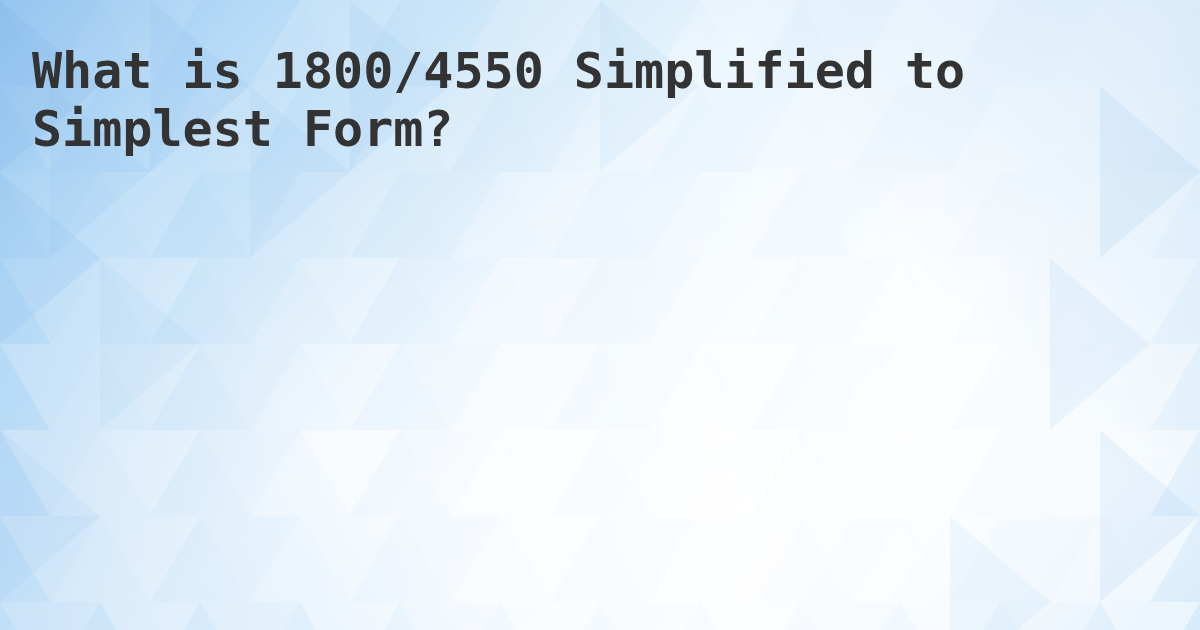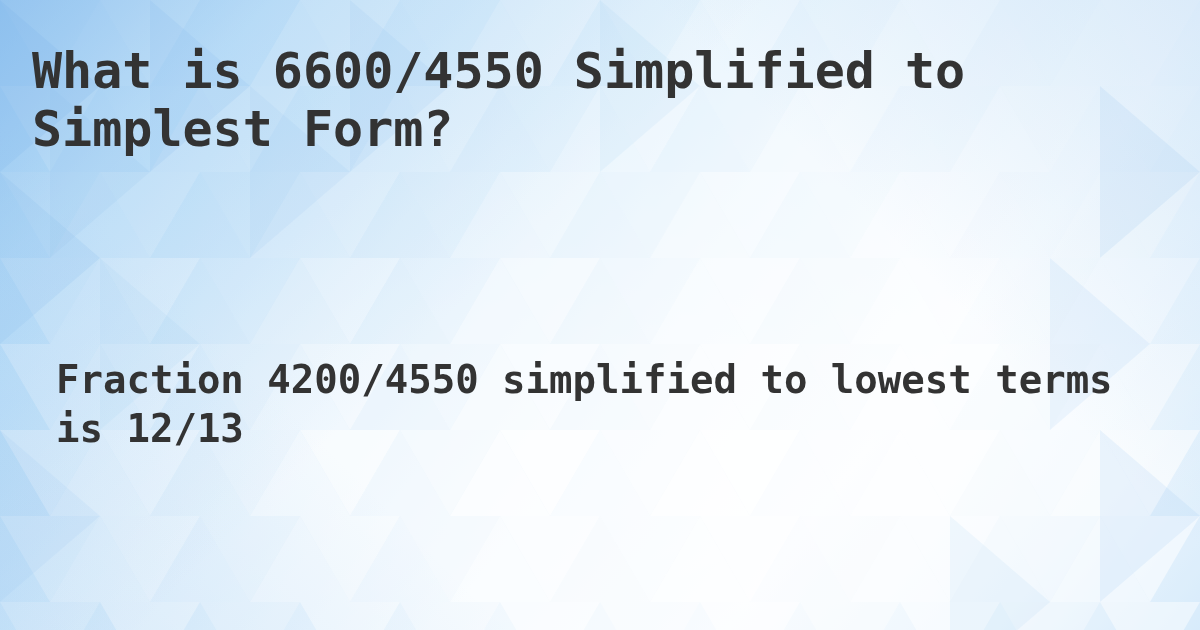--- a/index.html
+++ b/index.html
@@ -313,24 +313,22 @@
         <polygon points="950,516 1050,602 950,688" opacity="0.10"></polygon>
         <polygon points="350,0 450,86 350,172" opacity="0.14"></polygon>
         <polygon points="600,0 700,86 600,172" opacity="0.10"></polygon>
         <polygon points="0,430 100,516 0,602" opacity="0.12"></polygon>
       </g>
     </svg>
     <div id="bg-vig"></div>
   </div>
 
   <div id="content">
-    <div class="title">What is 6600/4550 Simplified to
+    <div class="title">What is 1800/4550 Simplified to
 Simplest Form?</div>
-    <div class="answer">Fraction 4200/4550 simplified to lowest terms
-is 12/13</div>
   </div>
 
   <div id="footer">
 
     
 
     
 
     
 

